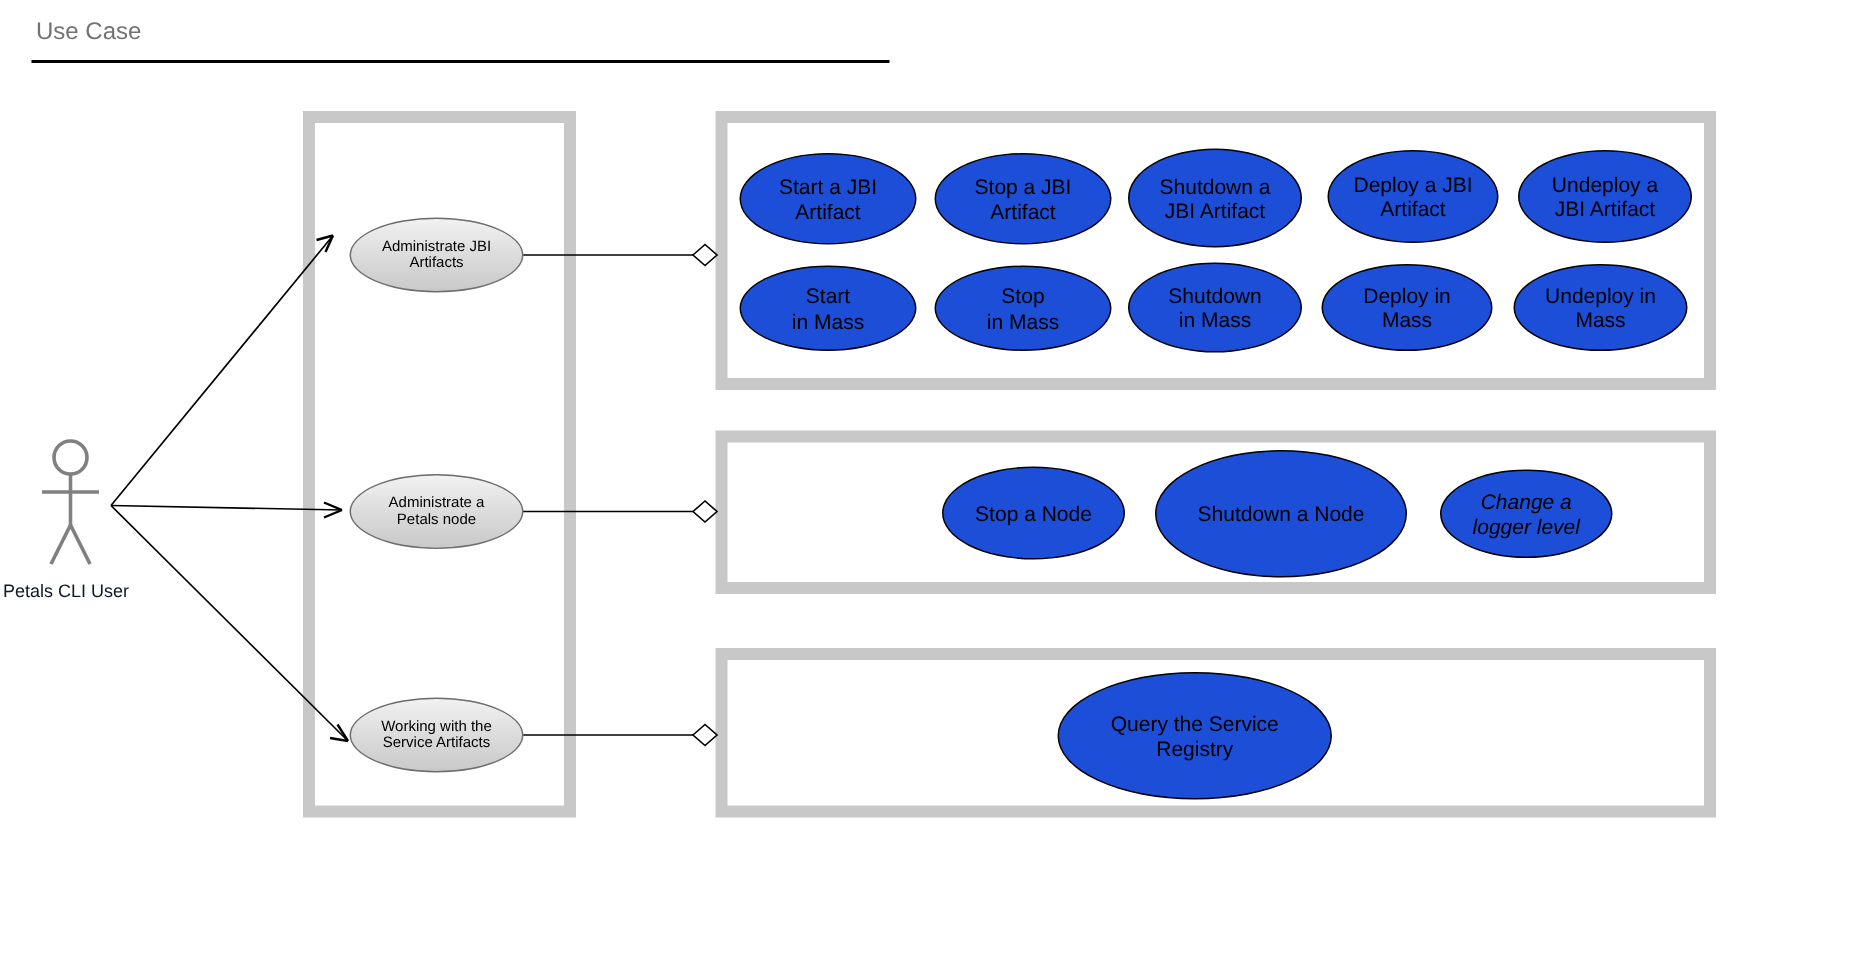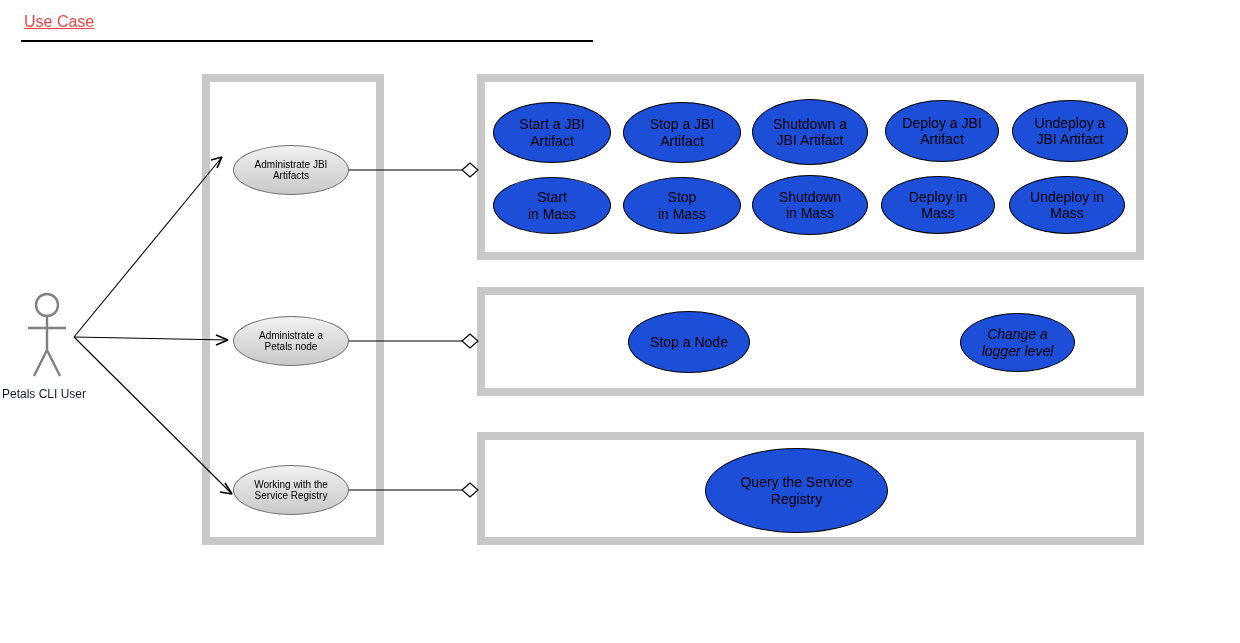--- a/index.html
+++ b/index.html
@@ -21,23 +21,22 @@
     width: 1240px;
     height: 643px;
   }
 
   
   .title-text {
     position: absolute;
     left: 24px;
     top: 13px;
     font-size: 16px;
-    color: #ef4444;
+    color: #737373;
     white-space: nowrap;
-    text-decoration: underline;
   }
   .title-rule {
     position: absolute;
     left: 21px;
     top: 40px;
     width: 572px;
     height: 0;
     border-top: 2px solid #000000;
   }
 
@@ -160,21 +159,21 @@
   <div class="ell ell-grey" style="left:233px; top:316px; width:116px; height:50px;">
     <div>
       <div class="ell-label">Administrate a</div>
       <div class="ell-label">Petals node</div>
     </div>
   </div>
 
   <div class="ell ell-grey" style="left:233px; top:465px; width:116px; height:50px;">
     <div>
       <div class="ell-label">Working with the</div>
-      <div class="ell-label">Service Registry</div>
+      <div class="ell-label">Service Artifacts</div>
     </div>
   </div>
 
   <div class="ell ell-white" style="left:493px; top:102px; width:118px; height:61px;">
     <div>
       <div class="ell-label">Start a JBI</div>
       <div class="ell-label">Artifact</div>
     </div>
   </div>
 
@@ -241,20 +240,25 @@
     </div>
   </div>
 
 
   <div class="ell ell-white" style="left:628px; top:311px; width:122px; height:62px;">
     <div>
       <div class="ell-label">Stop a Node</div>
     </div>
   </div>
 
+  <div class="ell ell-white" style="left:770px; top:300px; width:168px; height:85px;">
+    <div>
+      <div class="ell-label">Shutdown a Node</div>
+    </div>
+  </div>
 
   <div class="ell ell-white" style="left:960px; top:313px; width:115px; height:59px;font-style:italic;">
     <div>
       <div class="ell-label">Change a</div>
       <div class="ell-label">logger level</div>
     </div>
   </div>
 
 
   <div class="ell ell-white" style="left:705px; top:448px; width:183px; height:85px;">

